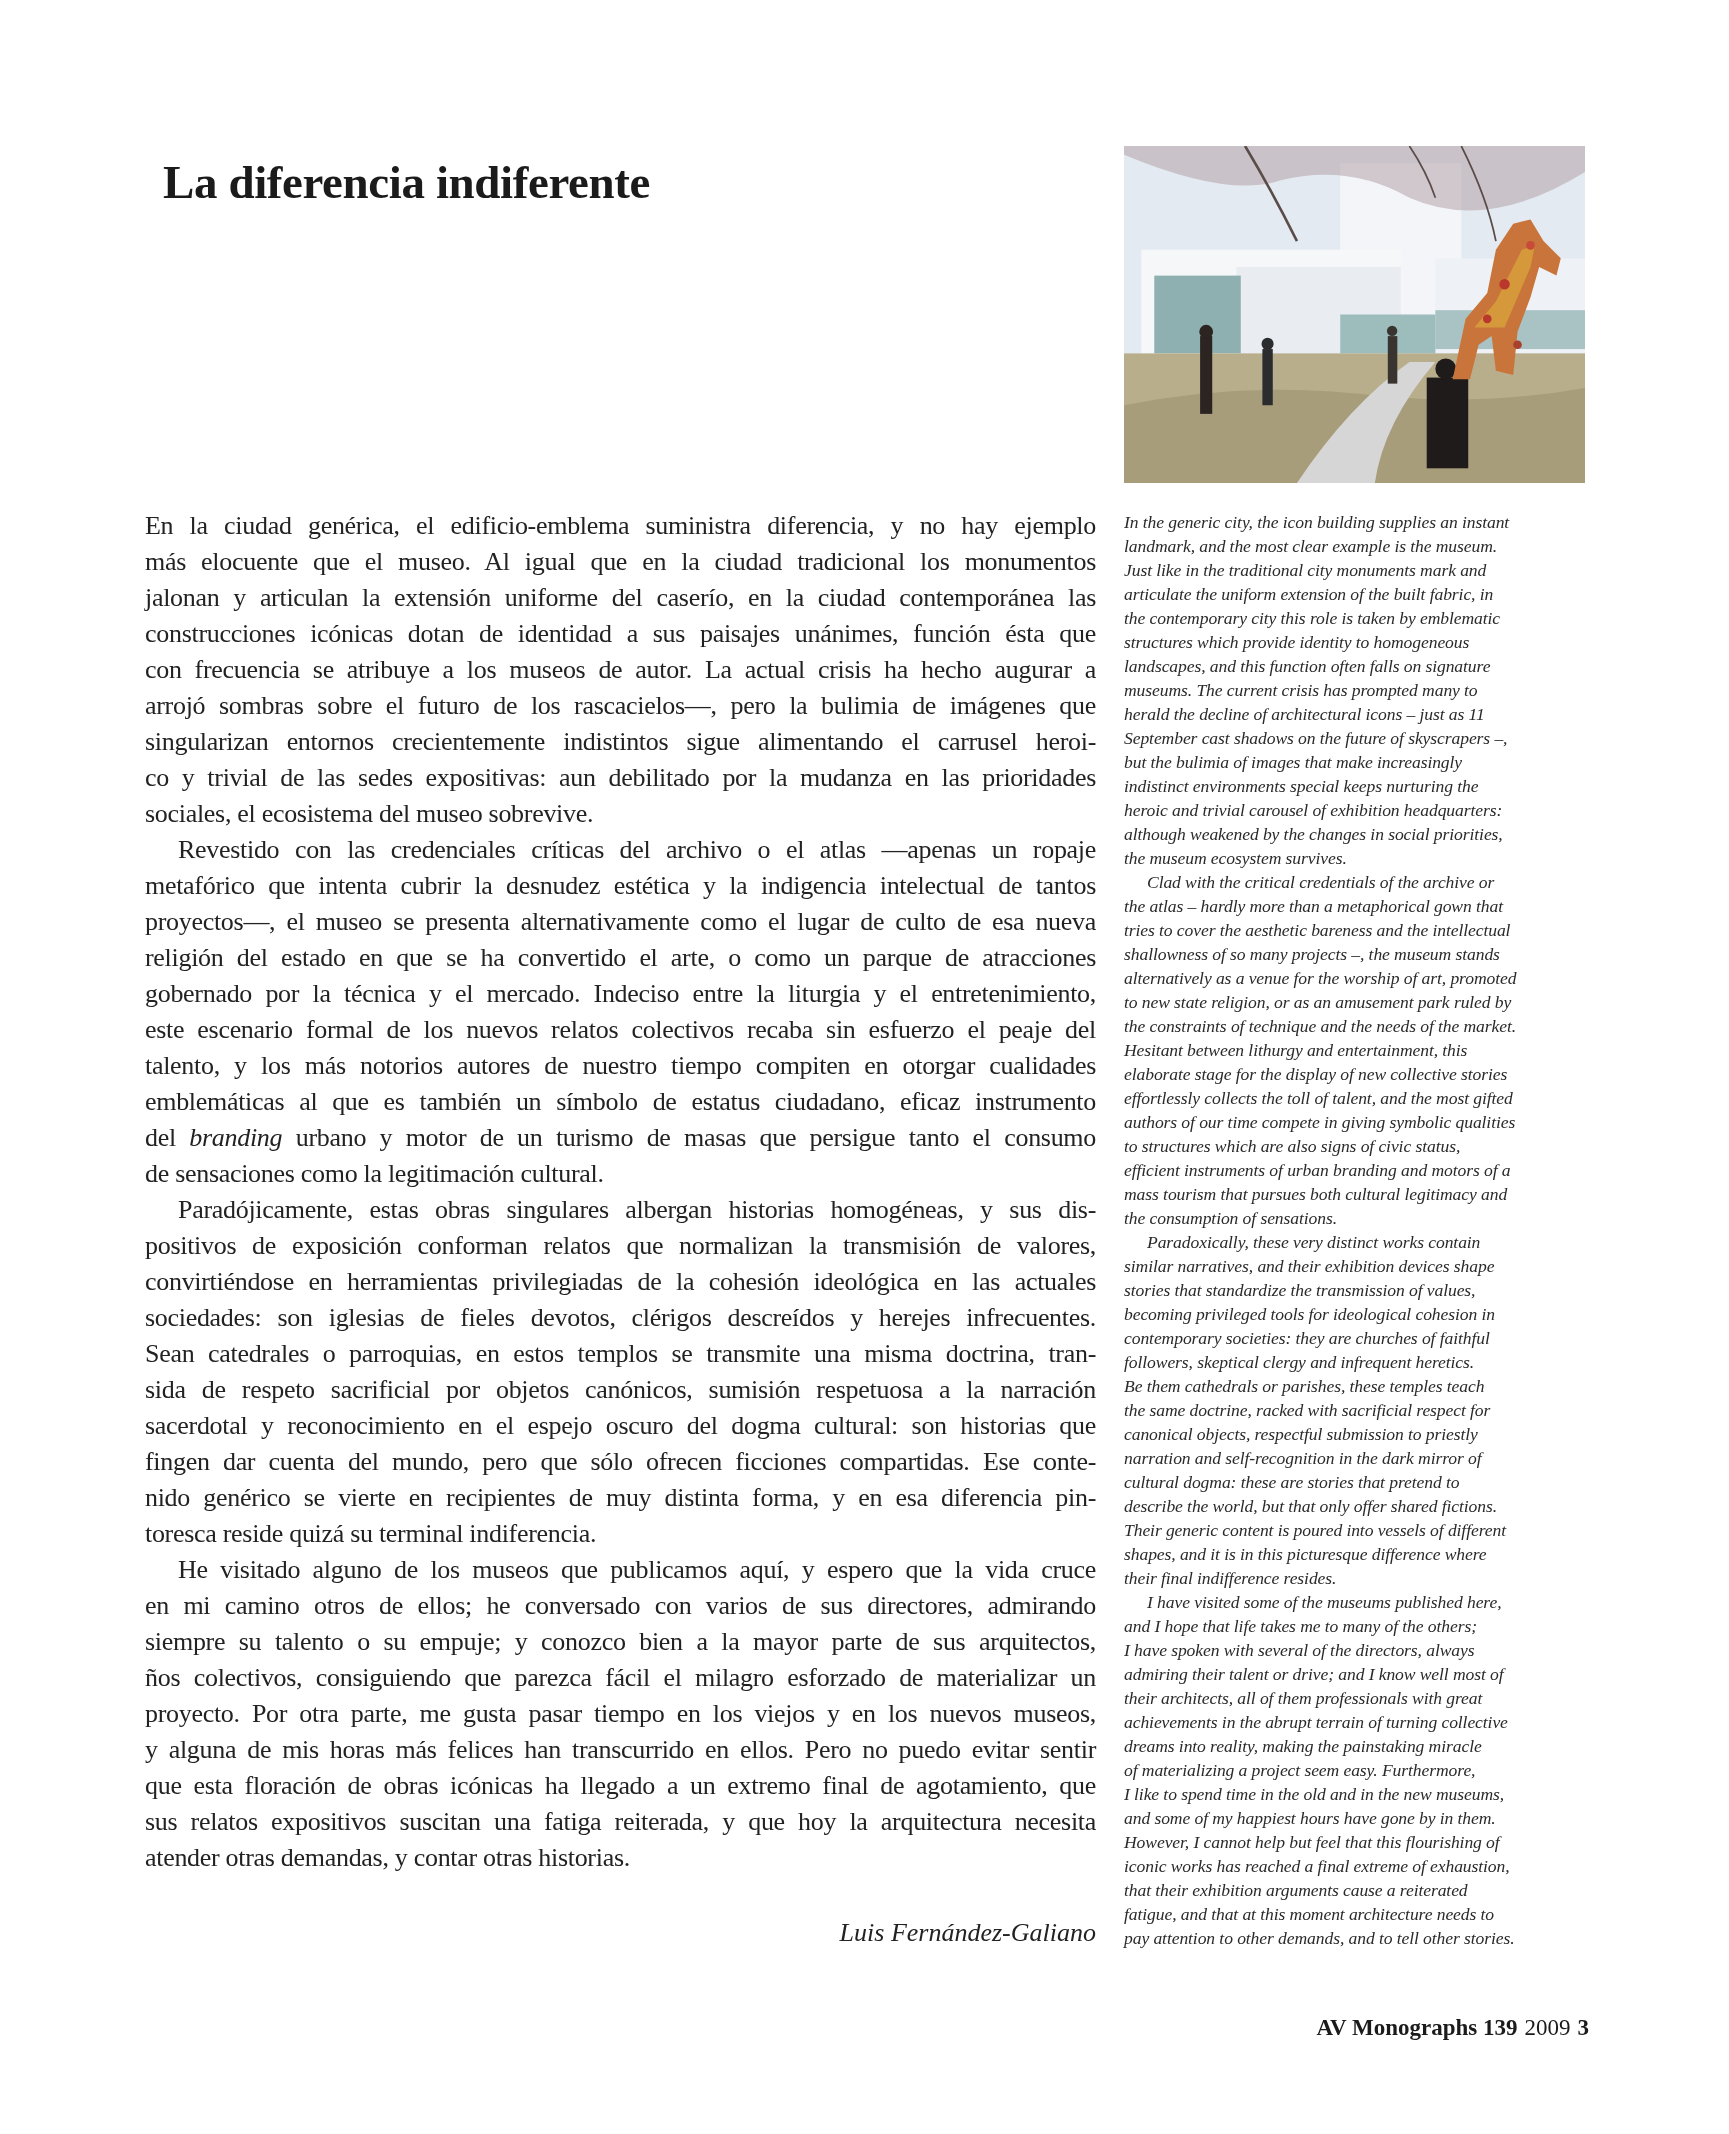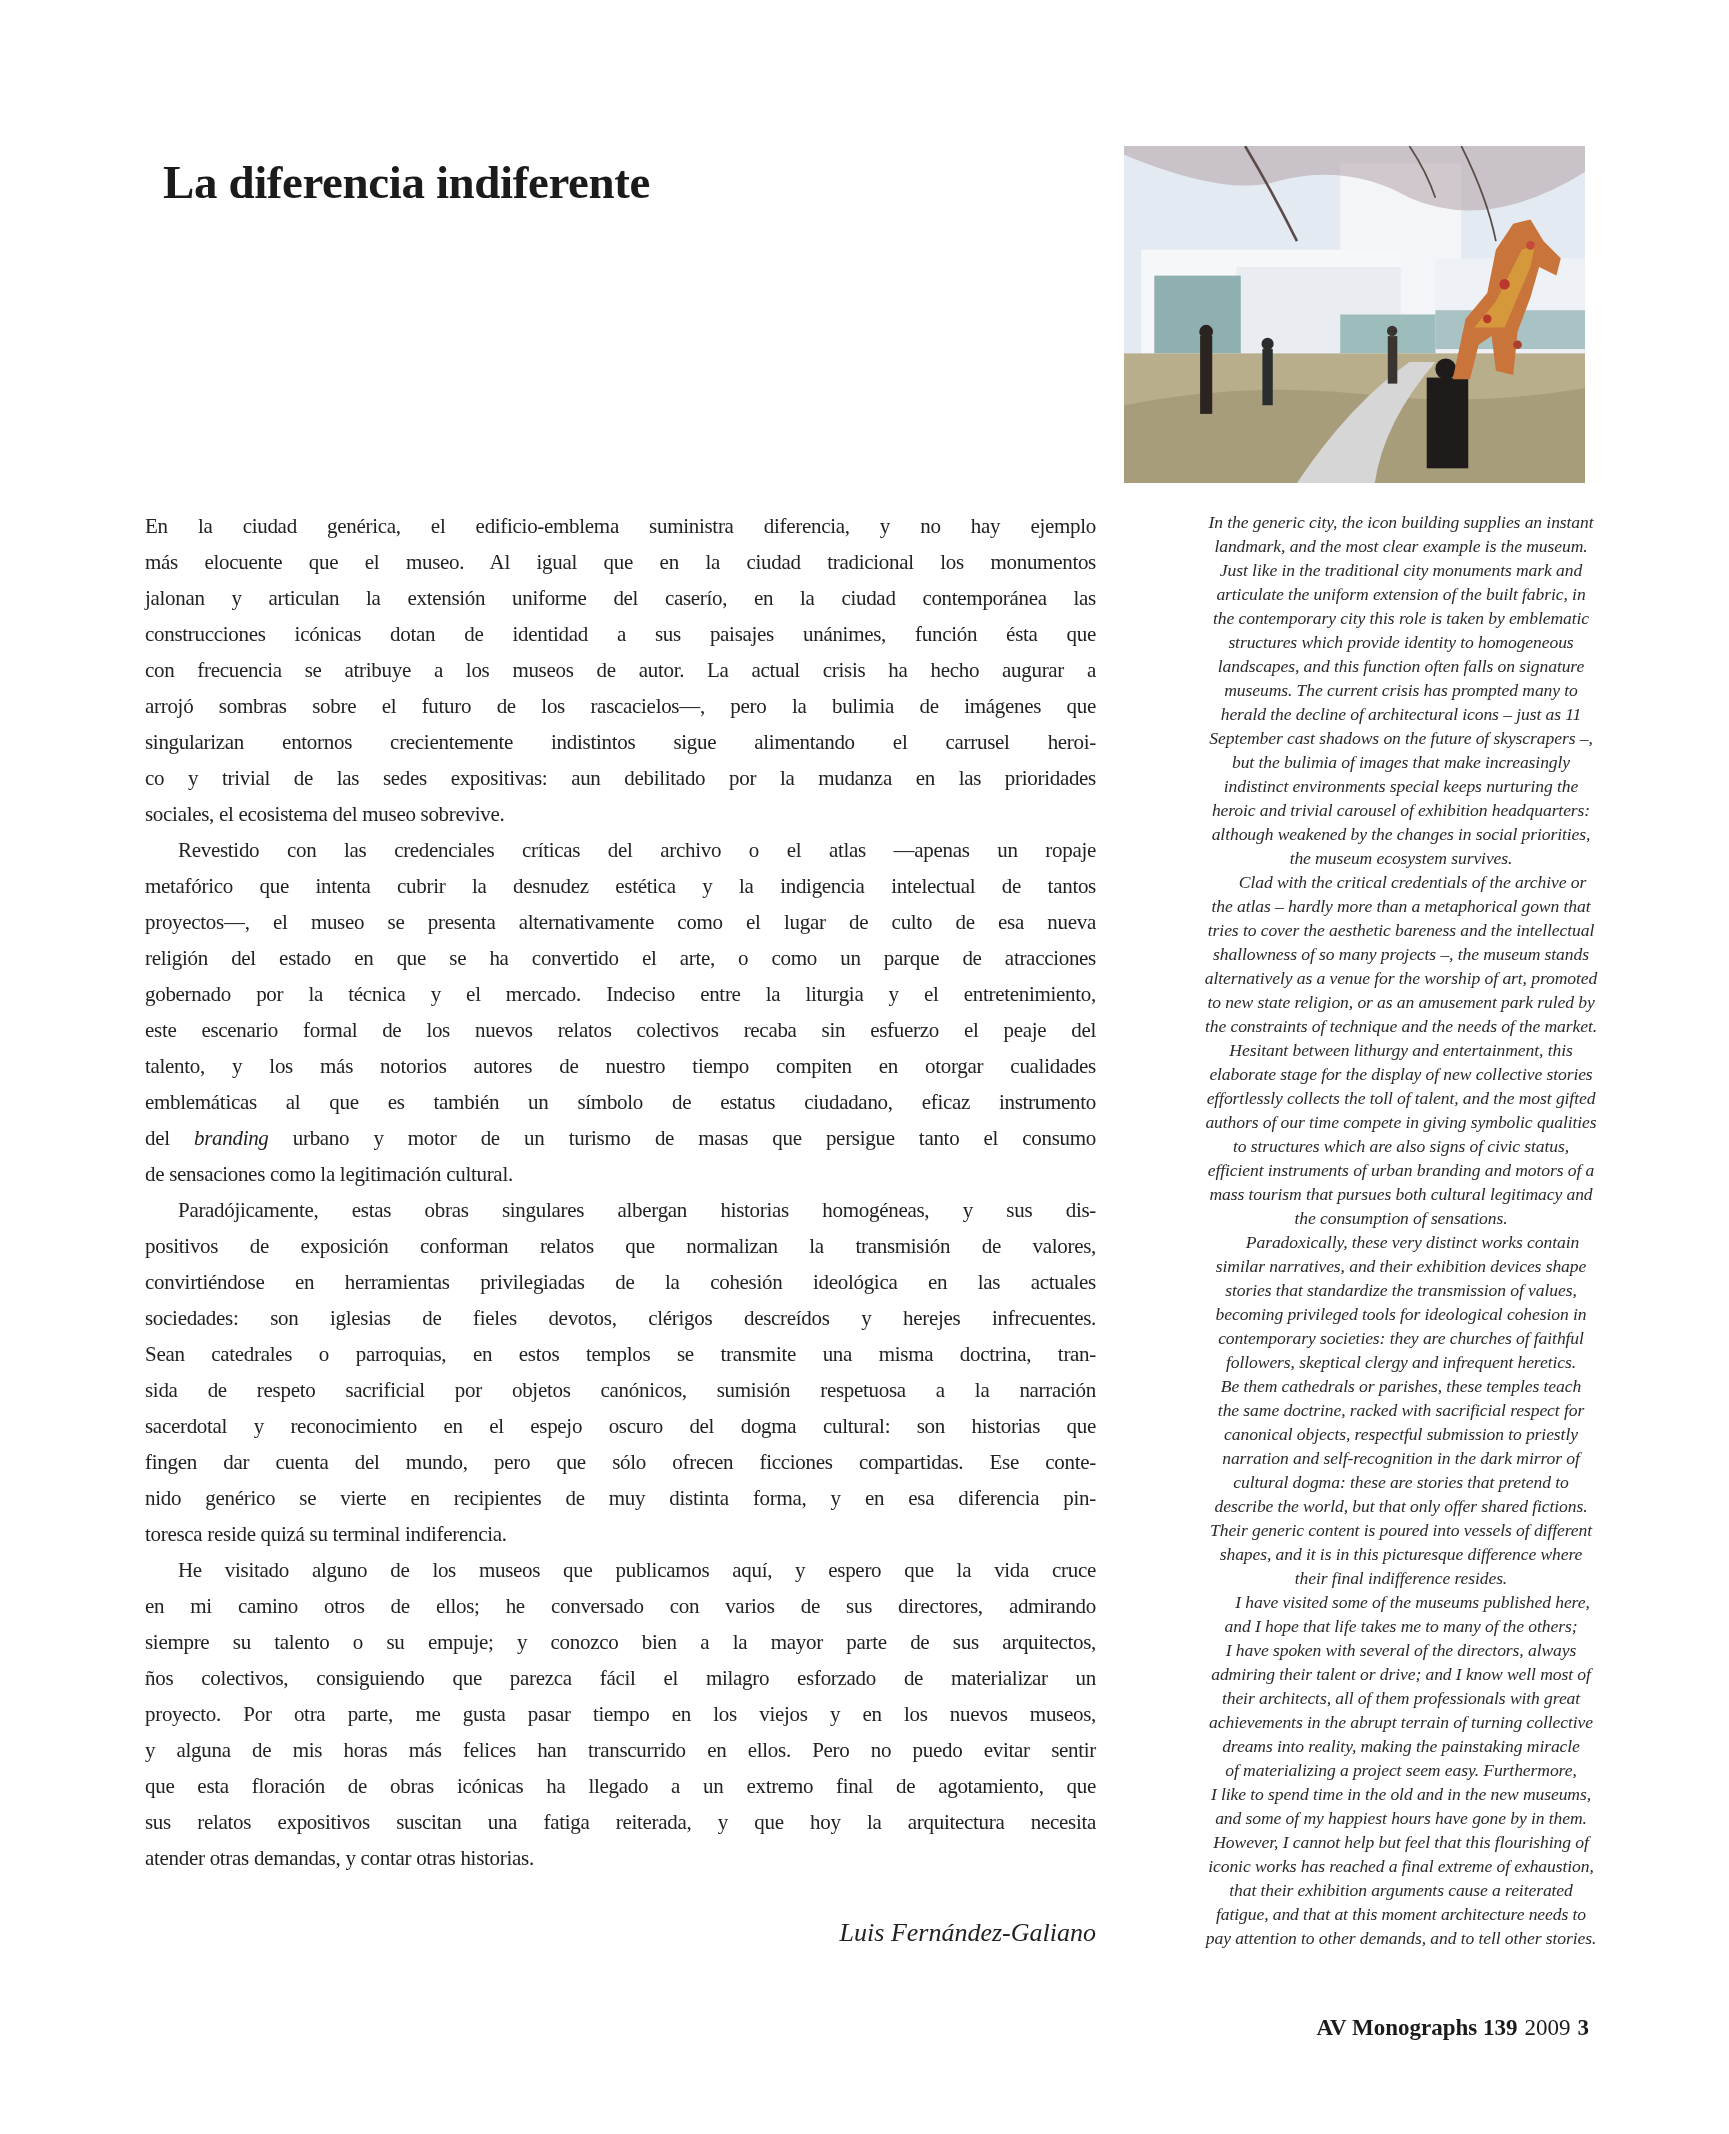--- a/index.html
+++ b/index.html
@@ -9,30 +9,30 @@
     font-family: "Liberation Serif", serif; font-weight: bold; font-size: 47px;
     letter-spacing: -0.4px; margin: 18px; color: #1b1b1b;
   }
   .photo {
     position: absolute; left: 1124px; top: 146px; width: 461px; height: 337px; overflow: hidden;
     background: linear-gradient(180deg, #dfe6ef 0%, #e9edf3 45%, #c9c2a3 70%, #b3a786 100%);
   }
   .photo svg { width: 100%; height: 100%; display: block; }
   .es-col {
     position: absolute; left: 145px; top: 508px; width: 951px;
-    font-family: "Liberation Serif", serif; font-size: 21px; line-height: 36px;
+    font-family: "Liberation Serif", serif; font-size: 26px; line-height: 36px;
     color: #222; letter-spacing: -0.3px;
   }
   .es-col .line { white-space: nowrap; text-align: justify; text-align-last: justify; display: block; }
   .es-col .line.last { text-align-last: left; }
   .es-col .line.indent { text-indent: 33px; }
   .en-col {
-    position: absolute; left: 1172px; top: 510px; width: 458px;
+    position: absolute; left: 1124px; top: 510px; width: 458px;
     font-family: "Liberation Serif", serif; font-style: italic; font-size: 17.6px; line-height: 24px;
-    color: #2a2a2a; letter-spacing: -0.1px; text-align: center;
+    color: #2a2a2a; letter-spacing: -0.1px;
   }
   .en-col .line { white-space: nowrap; display: block; }
   .en-col .line.indent { text-indent: 23px; }
   .signature {
     position: absolute; right: 633px; top: 1918px;
     font-family: "Liberation Serif", serif; font-style: italic; font-size: 26px; color: #222;
   }
   .footer {
     position: absolute; right: 140px; top: 2015px;
     font-family: "Liberation Serif", serif; font-size: 23px; color: #1b1b1b;

